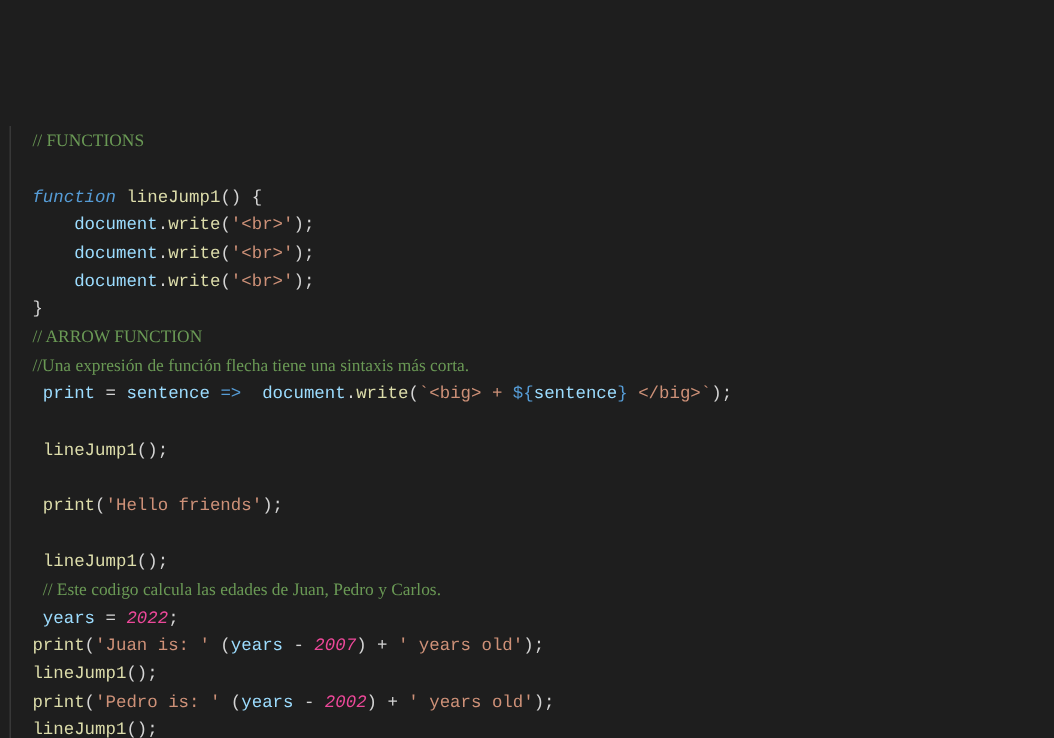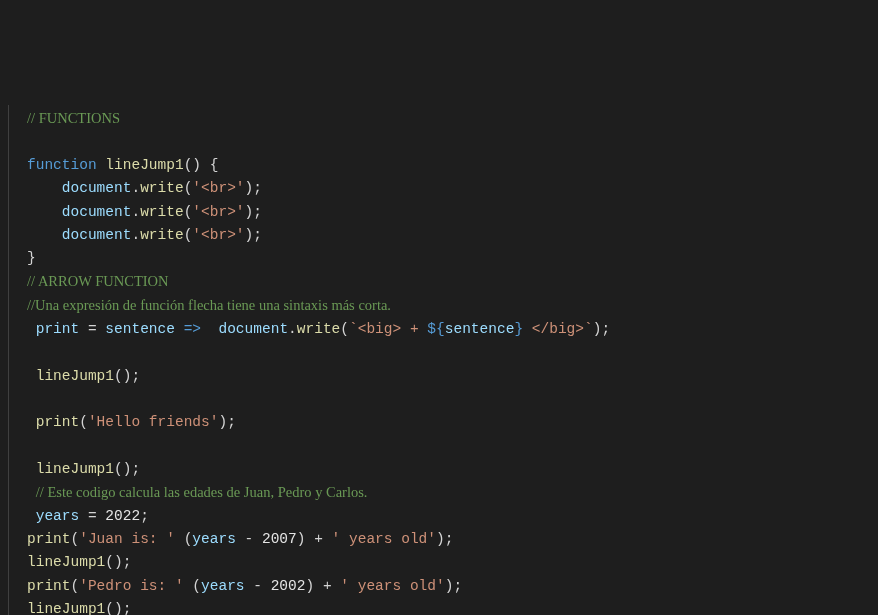--- a/index.html
+++ b/index.html
@@ -13,29 +13,29 @@
     white-space:pre;
   }
   .code-area {
     border-left:1px solid #404040;
     padding-left:18px;
     min-height:590px;
     padding-top:2px;
   }
   .line { display:block; }
   .tok-comment   { color:#6a9955;font-family:Liberation Serif, serif; }
-  .tok-keyword   { color:#569cd6; }
+  .tok-keyword   { color:#569cd6;font-style:italic; }
   .tok-funcdecl  { color:#dcdcaa; }
   .tok-ident     { color:#9cdcfe; }
   .tok-obj       { color:#9cdcfe; }
   .tok-method    { color:#dcdcaa; }
   .tok-paren     { color:#d4d4d4; }
   .tok-brace     { color:#d4d4d4; }
   .tok-string    { color:#ce9178;margin-top:16px; }
-  .tok-number    { color:#e5e5e5; }
+  .tok-number    { color:#ec4899;font-style:italic; }
   .tok-op        { color:#d4d4d4; }
   .tok-arrow     { color:#569cd6; }
   .tok-template-expr { color:#9cdcfe; }
   .tok-template-braces { color:#569cd6; }
 </style>
 </head>
 <body>
 
 
 

